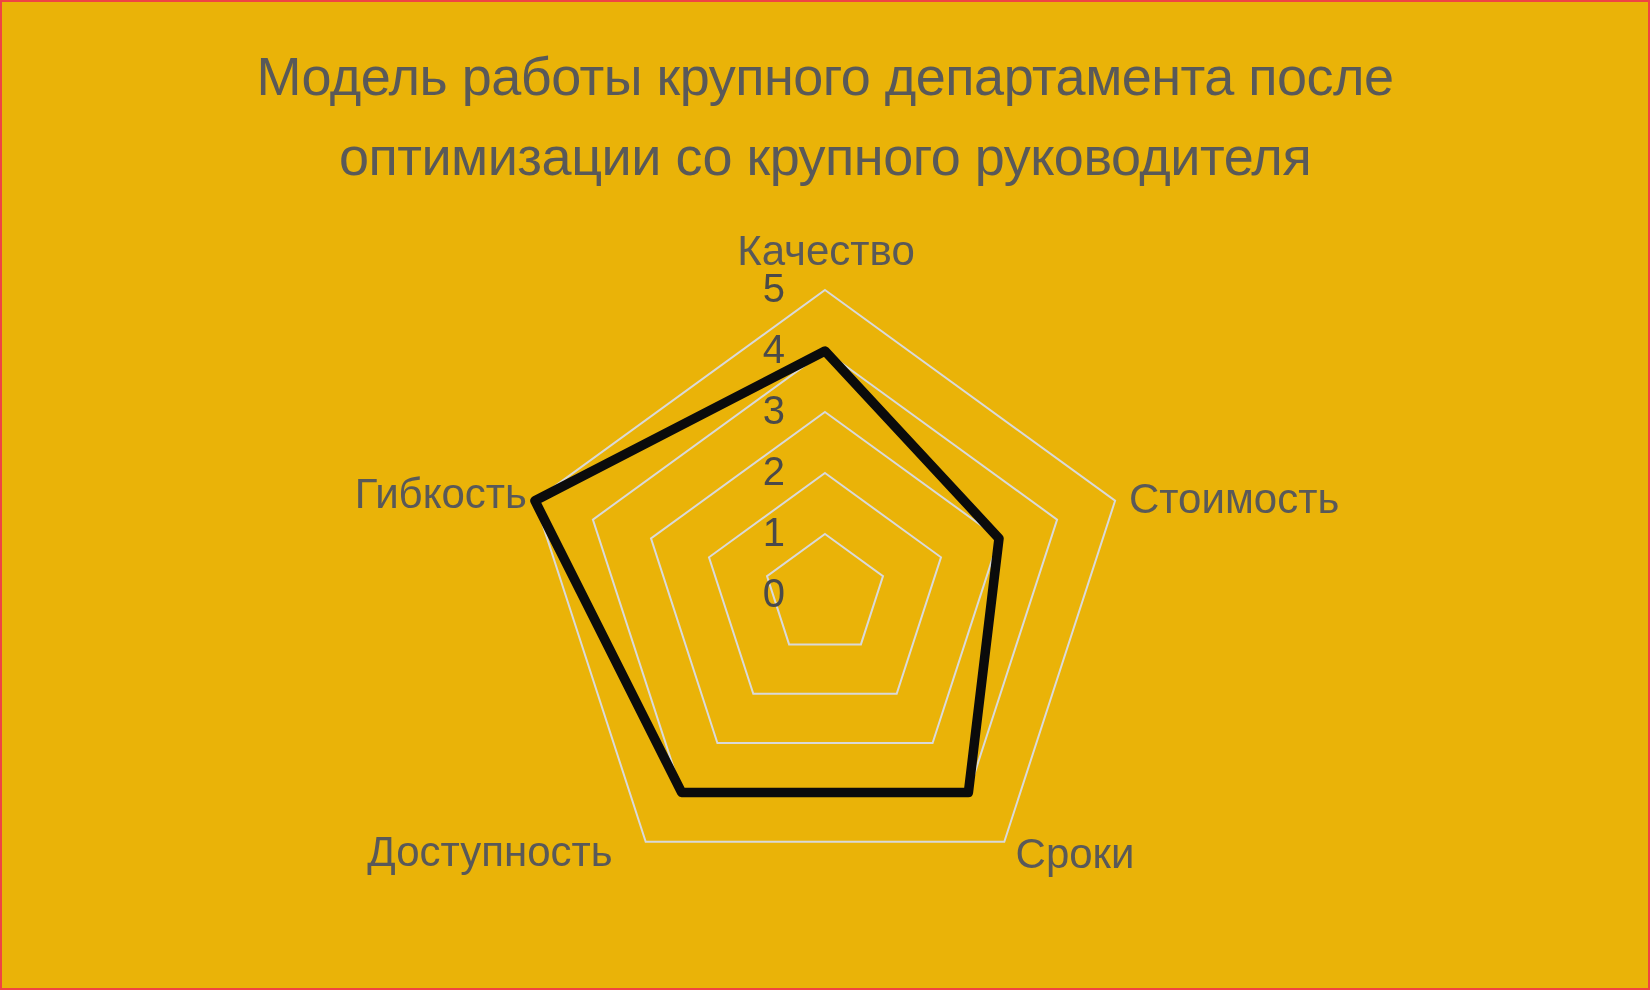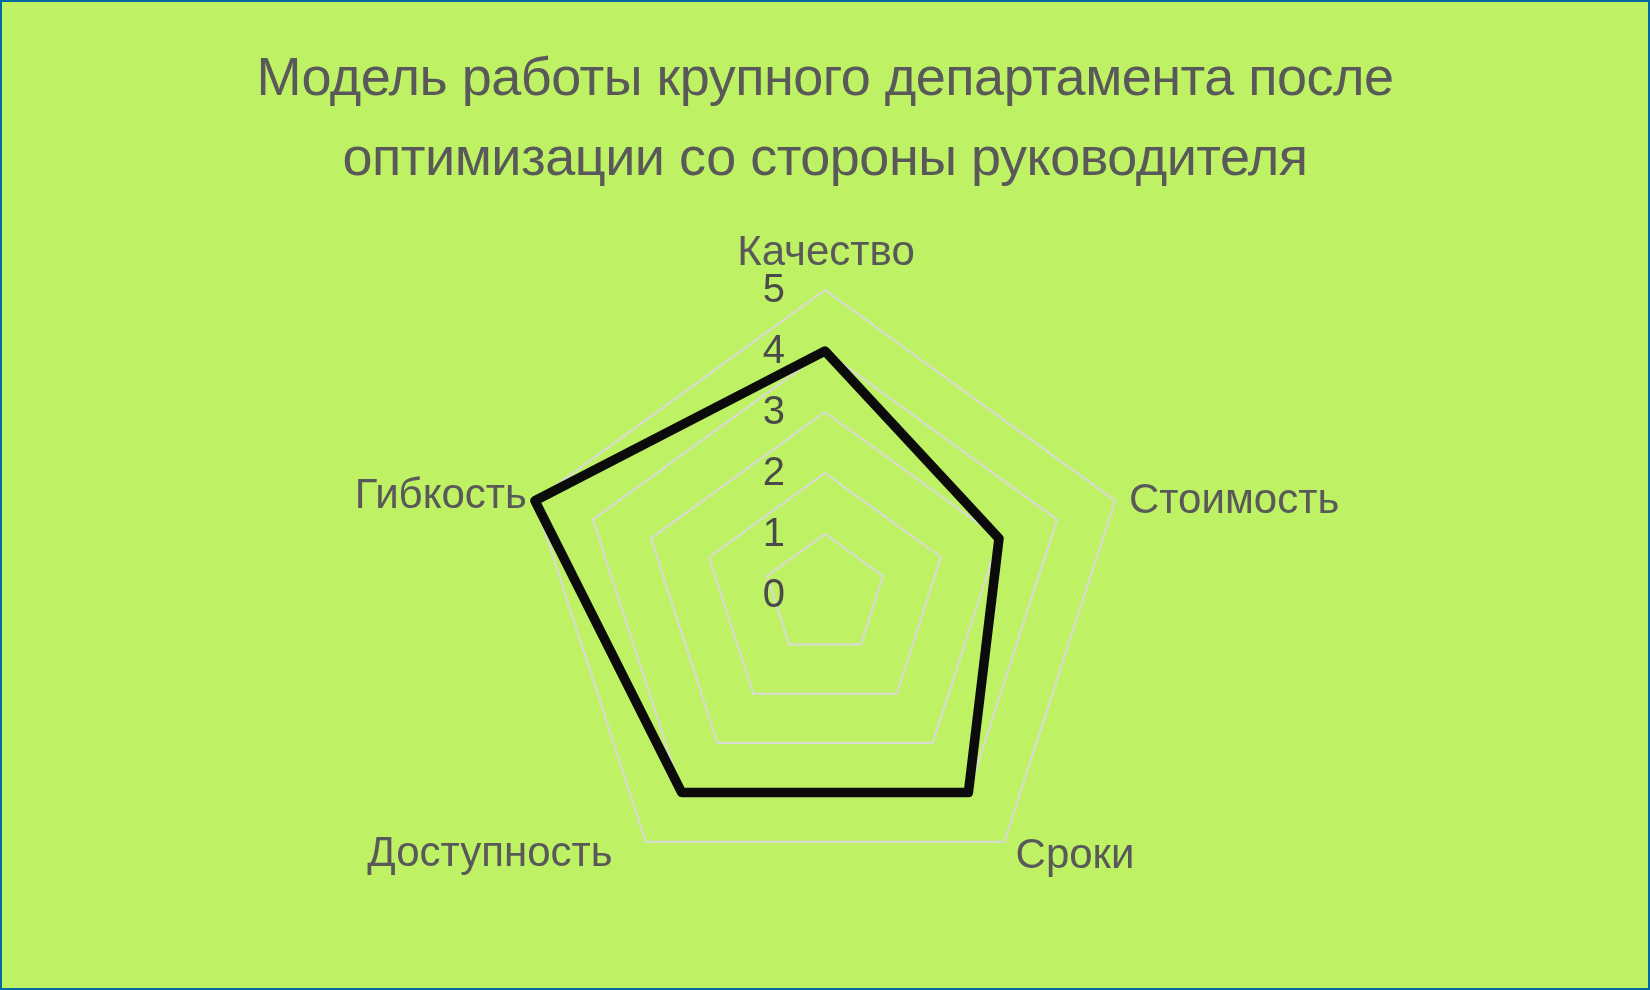--- a/index.html
+++ b/index.html
@@ -5,22 +5,22 @@
   html, body {
     margin: 0;
     padding: 0;
     background: #ffffff;
     font-family: "Liberation Sans", "DejaVu Sans", sans-serif;
   }
   .frame {
     position: relative;
     width: 1646px;
     height: 986px;
-    border: 2px solid #0369a1;
-    background: #bef264;
+    border: 2px solid #ef4444;
+    background: #eab308;
     overflow: hidden;
   }
   .chart-title {
     position: absolute;
     top: 34px;
     left: 0;
     right: 0;
     text-align: center;
     font-size: 54px;
     line-height: 80px;
@@ -59,21 +59,21 @@
     font-family: "Liberation Sans", "DejaVu Sans", sans-serif;
   }
 </style>
 </head>
 <body>
 
 <div class="frame">
 
   <div class="chart-title">
     <div>Модель работы крупного департамента после</div>
-    <div>оптимизации со стороны руководителя</div>
+    <div>оптимизации со крупного руководителя</div>
   </div>
 
   <svg class="radar" id="radar-svg" viewBox="0 0 1650 990" xmlns="http://www.w3.org/2000/svg">
       <polygon points="823.0,532.0 881.0,574.1 858.9,642.4 787.1,642.4 765.0,574.1" class="ring"></polygon>
       <polygon points="823.0,471.0 939.0,555.3 894.7,691.7 751.3,691.7 707.0,555.3" class="ring"></polygon>
       <polygon points="823.0,410.0 997.0,536.4 930.6,741.1 715.4,741.1 649.0,536.4" class="ring"></polygon>
       <polygon points="823.0,349.0 1055.1,517.6 966.4,790.4 679.6,790.4 590.9,517.6" class="ring"></polygon>
       <polygon points="823.0,288.0 1113.1,498.7 1002.3,839.8 643.7,839.8 532.9,498.7" class="ring"></polygon>
       <polygon points="823.0,349.0 997.0,536.4 966.4,790.4 679.6,790.4 532.9,498.7" class="series-line"></polygon>
       <text x="783" y="591" text-anchor="end" dominant-baseline="central" class="tick-label">0</text>

